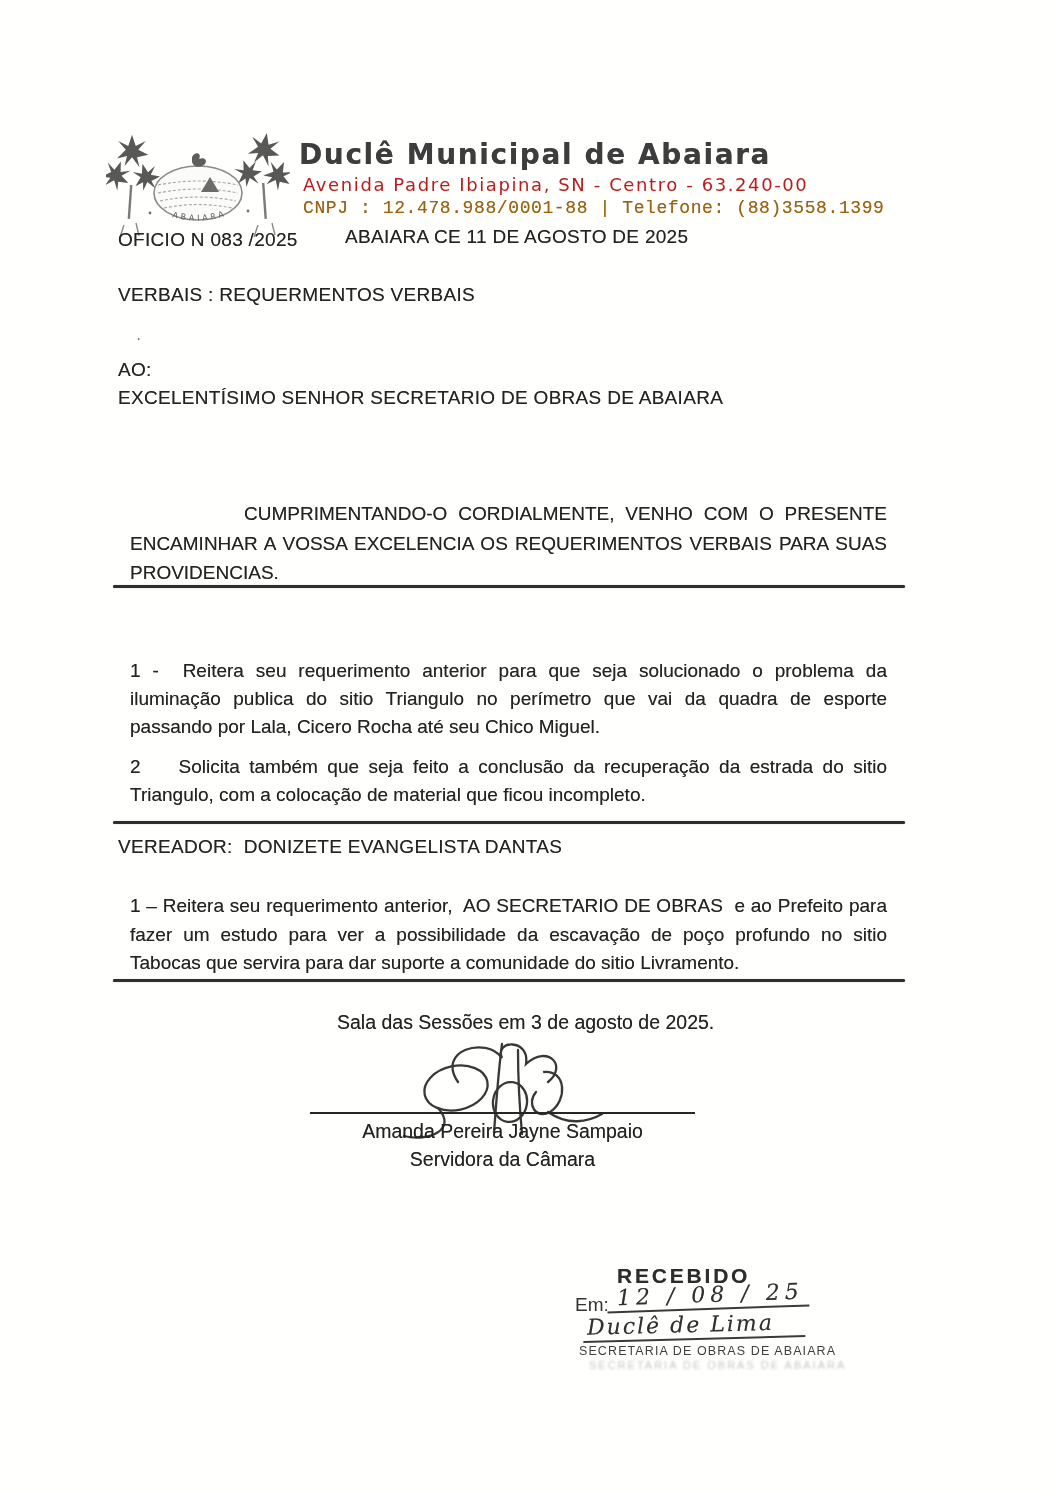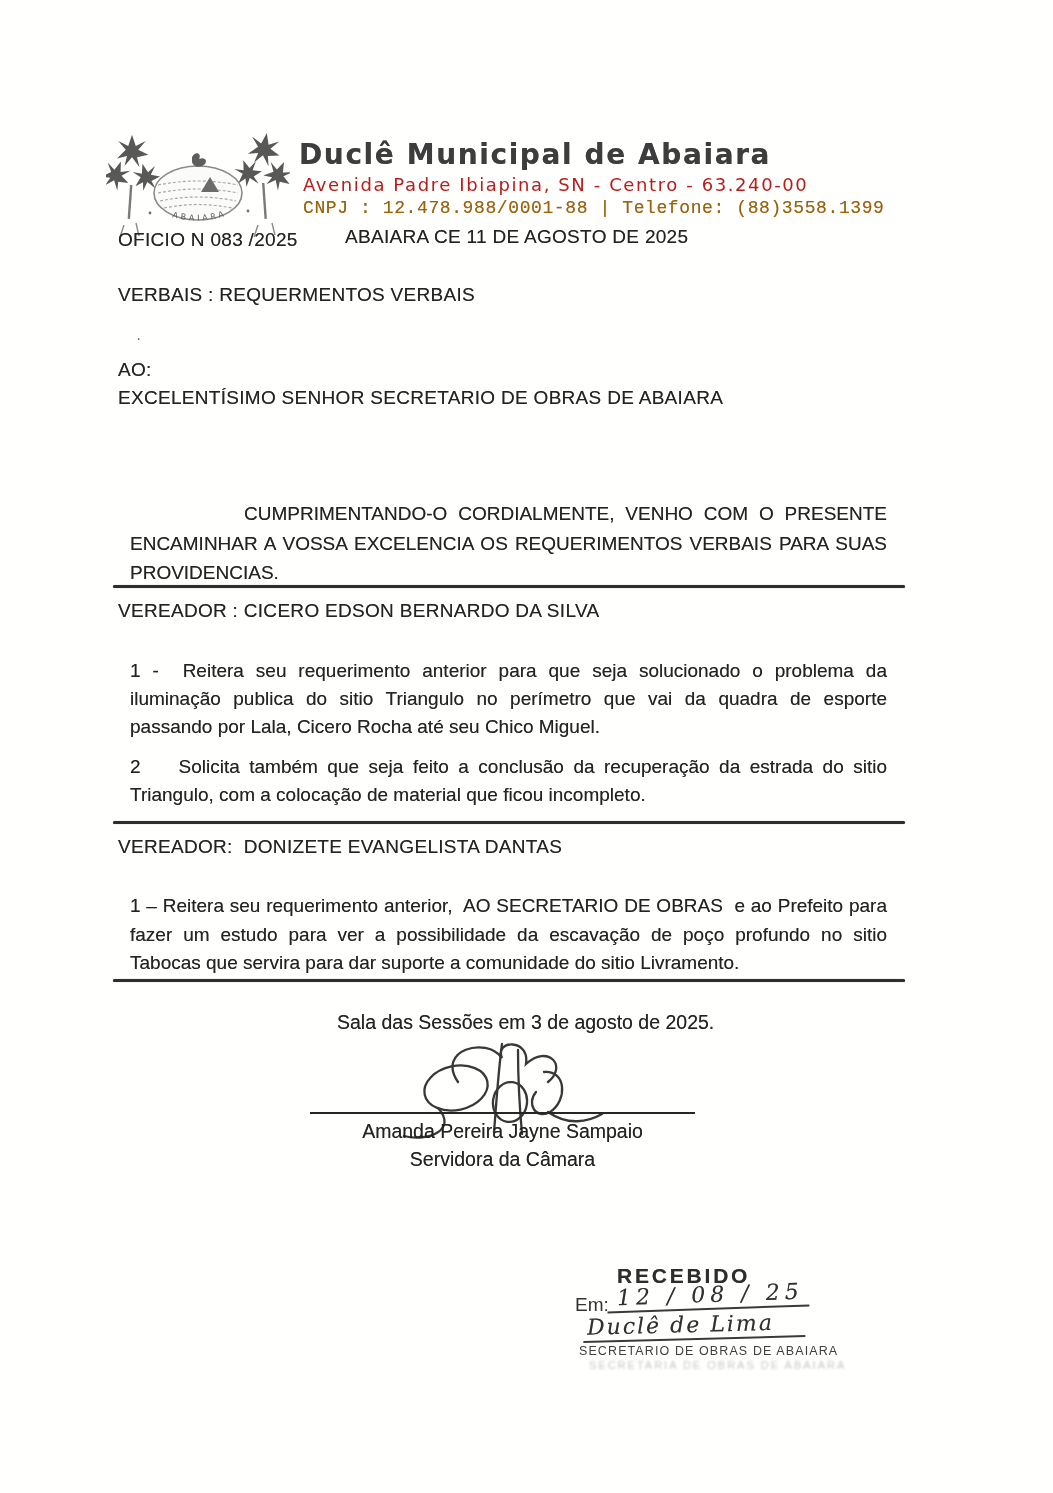--- a/index.html
+++ b/index.html
@@ -120,21 +120,20 @@
 
   <div class="abs stray-dot">·</div>
 
   <div class="abs line caps scan-text" style="left:118px;top:359px">AO:</div>
   <div class="abs line caps scan-text" style="left:118px;top:387px">EXCELENTÍSIMO SENHOR SECRETARIO DE OBRAS DE ABAIARA</div>
 
   <p class="abs para intro scan-text" style="left:118px;top:487px">CUMPRIMENTANDO-O CORDIALMENTE, VENHO COM O PRESENTE ENCAMINHAR A VOSSA EXCELENCIA OS REQUERIMENTOS VERBAIS PARA SUAS PROVIDENCIAS.</p>
 
   <div class="abs rule" style="left:113px;top:585px;width:792px"></div>
 
-  <div class="abs line caps scan-text" style="left:118px;top:600px">VEREADOR : CICERO EDSON BERNARDO DA SILVA</div>
 
   <div class="abs" style="left:118px;top:645px">
     <p class="para scan-text">1 -&nbsp; Reitera seu requerimento anterior para que seja solucionado o problema da iluminação publica do sitio Triangulo no perímetro que vai da quadra de esporte passando por Lala, Cicero Rocha até seu Chico Miguel.</p>
     <p class="para scan-text">2&nbsp;&nbsp;&nbsp; Solicita também que seja feito a conclusão da recuperação da estrada do sitio Triangulo, com a colocação de material que ficou incompleto.</p>
   </div>
 
   <div class="abs rule" style="left:113px;top:821px;width:792px"></div>
 
   <div class="abs line caps scan-text" style="left:118px;top:836px">VEREADOR:&nbsp; DONIZETE EVANGELISTA DANTAS</div>
 
@@ -161,17 +160,17 @@
 
   <div class="abs sig-line"></div>
   <div class="abs signer scan-text" style="top:1120px">Amanda Pereira Jayne Sampaio</div>
   <div class="abs signer scan-text" style="top:1148px">Servidora da Câmara</div>
 
   <div class="abs stamp">
     <div class="stamp-title">RECEBIDO</div>
     <div class="stamp-em">Em:</div>
     <div class="hand hand-date">12 / 08 / 25</div>
     <div class="hand hand-name">Duclê de Lima</div>
-    <div class="stamp-org">SECRETARIO DE OBRAS DE ABAIARA</div>
+    <div class="stamp-org">SECRETARIA DE OBRAS DE ABAIARA</div>
     <div class="stamp-org-ghost">SECRETARIA DE OBRAS DE ABAIARA</div>
   </div>
 
 </div>
 
 </body></html>

